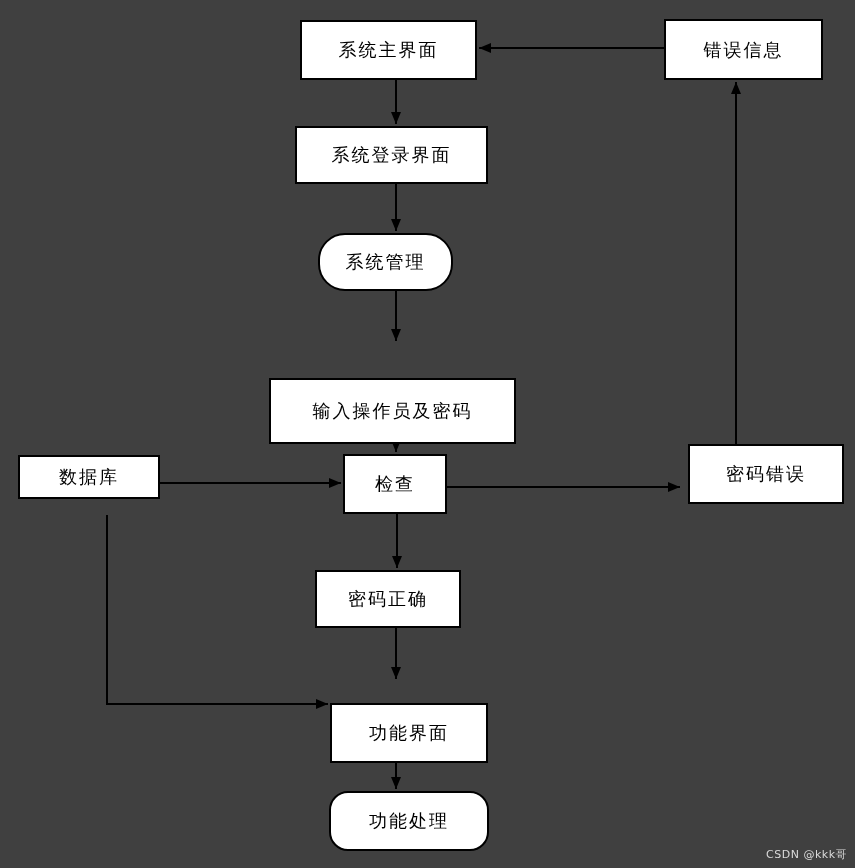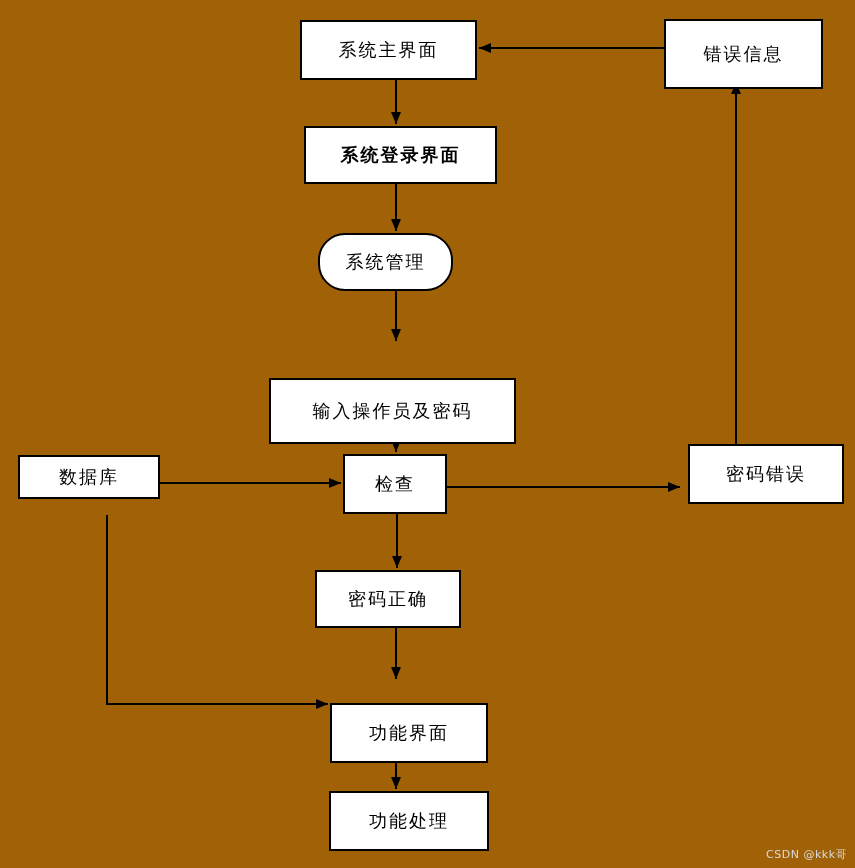--- a/index.html
+++ b/index.html
@@ -7,21 +7,21 @@
     padding: 0;
     width: 855px;
     height: 868px;
     background: #ffffff;
     overflow: hidden;
   }
   .stage {
     position: relative;
     width: 855px;
     height: 868px;
-    background: #a16207;
+    background: #404040;
     text-align: right;
   }
   .edges {
     position: absolute;
     left: 0;
     top: 0;
     width: 855px;
     height: 868px;
   }
   .node {
@@ -32,30 +32,30 @@
     display: flex;
     align-items: center;
     justify-content: center;
     font-family: "DejaVu Serif", "Liberation Serif", serif;
     font-size: 18px;
     color: #000000;
     letter-spacing: 2px;
     white-space: nowrap;
   }
   .n-main     { left: 300px; top: 20px;  width: 177px; height: 60px; }
-  .n-login    { left: 304px; top: 126px; width: 193px; height: 58px; font-weight: bold; }
+  .n-login    { left: 295px; top: 126px; width: 193px; height: 58px; }
   .n-manage   { left: 318px; top: 233px; width: 135px; height: 58px; border-radius: 27px; }
   .n-input    { left: 269px; top: 362px; width: 247px; height: 66px; margin-top: 16px; }
   .n-check    { left: 343px; top: 454px; width: 104px; height: 60px; }
   .n-db       { left: 18px;  top: 455px; width: 142px; height: 44px; }
   .n-pwderr   { left: 682px; top: 444px; width: 156px; height: 60px; margin-left: 6px; }
-  .n-errinfo  { left: 664px; top: 19px;  width: 159px; height: 70px; }
+  .n-errinfo  { left: 664px; top: 19px;  width: 159px; height: 61px; }
   .n-pwdok    { left: 315px; top: 570px; width: 146px; height: 58px; }
   .n-funcui   { left: 330px; top: 703px; width: 158px; height: 60px; }
-  .n-funcproc { left: 329px; top: 791px; width: 160px; height: 60px; }
+  .n-funcproc { left: 329px; top: 791px; width: 160px; height: 60px; border-radius: 19px; }
   .watermark {
     position: absolute;
     right: 8px;
     bottom: 6px;
     font-family: "DejaVu Sans", "Liberation Sans", sans-serif;
     font-size: 11px;
     color: #d9d9d9;
     letter-spacing: 0.5px;
   }
 </style>

